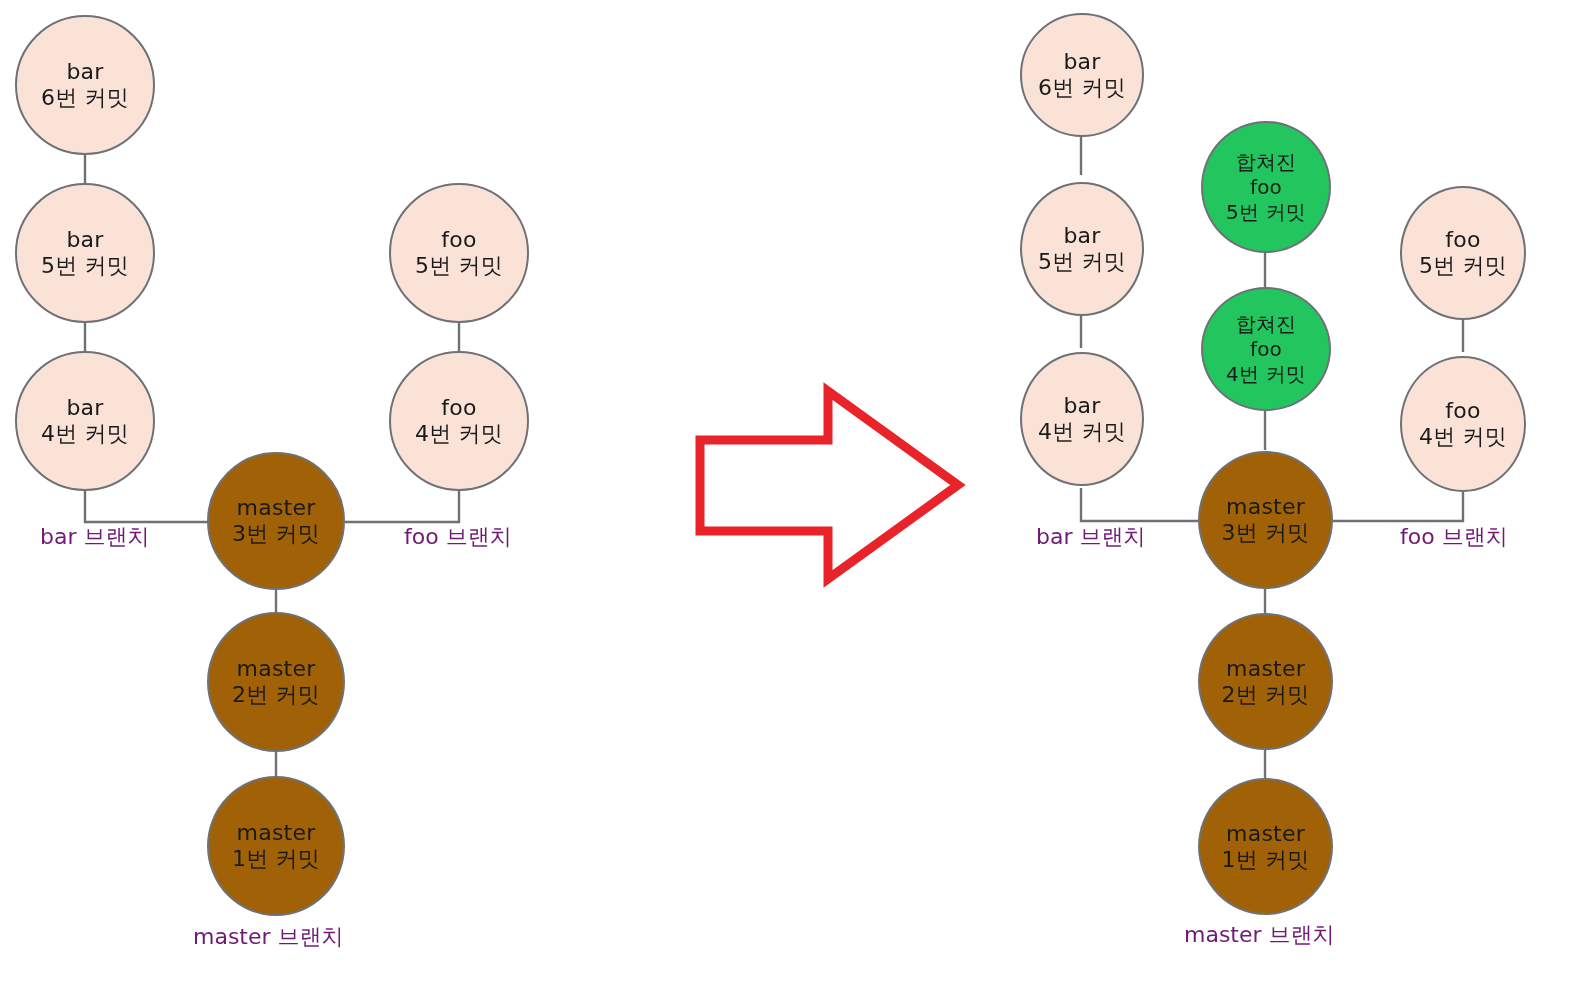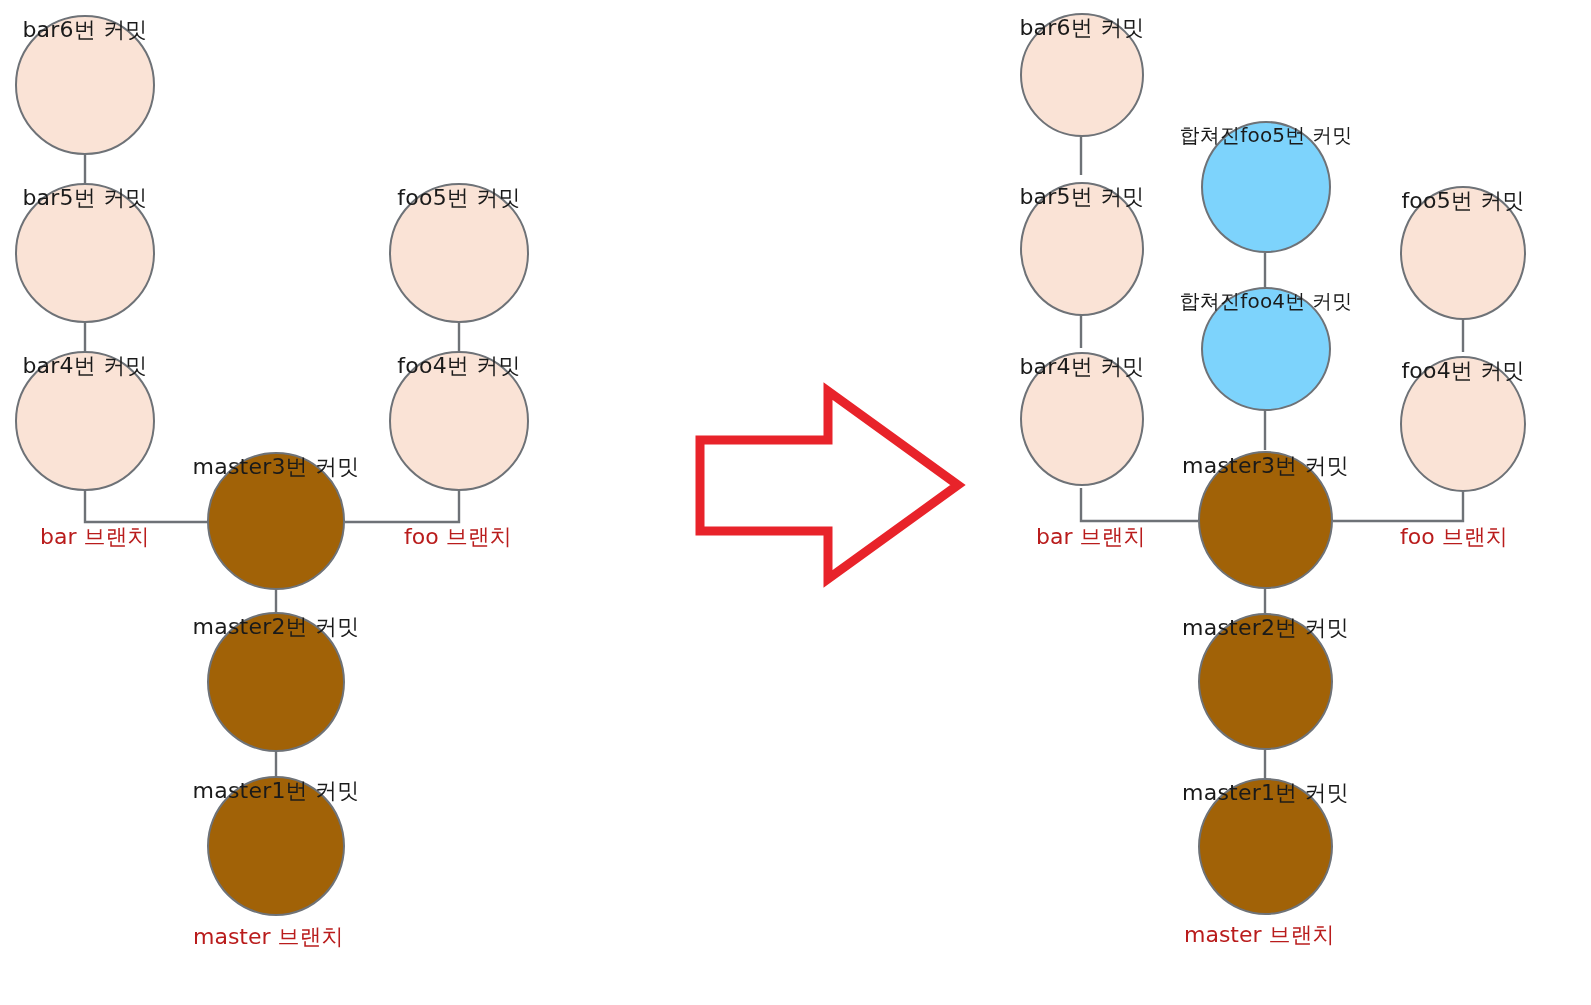--- a/index.html
+++ b/index.html
@@ -33,39 +33,40 @@
     width: 1591px;
     height: 1005px;
     pointer-events: none;
   }
   .node {
     position: absolute;
     box-sizing: border-box;
     border-radius: 50%;
     border: 2px solid #6e7277;
     display: flex;
-    align-items: flex-start;
+    flex-direction: column;
+    align-items: center;
     justify-content: center;
     text-align: center;
     color: #1a1a1a;
     line-height: 1.16;
     font-size: 22px;
     letter-spacing: 0.2px;
     z-index: 3;
   }
   .node.peach { background: #fae3d6; }
   .node.blue  { background: #a16207; }
-  .node.green { background: #7dd3fc; }
+  .node.green { background: #22c55e; }
   .node .ln { display: block; white-space: nowrap; }
   .node.three-line { font-size: 20px; line-height: 1.25; }
 
   .branch-label {
     position: absolute;
     font-size: 22px;
-    color: #b91c1c;
+    color: #701a75;
     white-space: nowrap;
     z-index: 4;
   }
 </style>
 </head>
 <body>
 
 <div id="stage">
 
   <div class="diagram">

